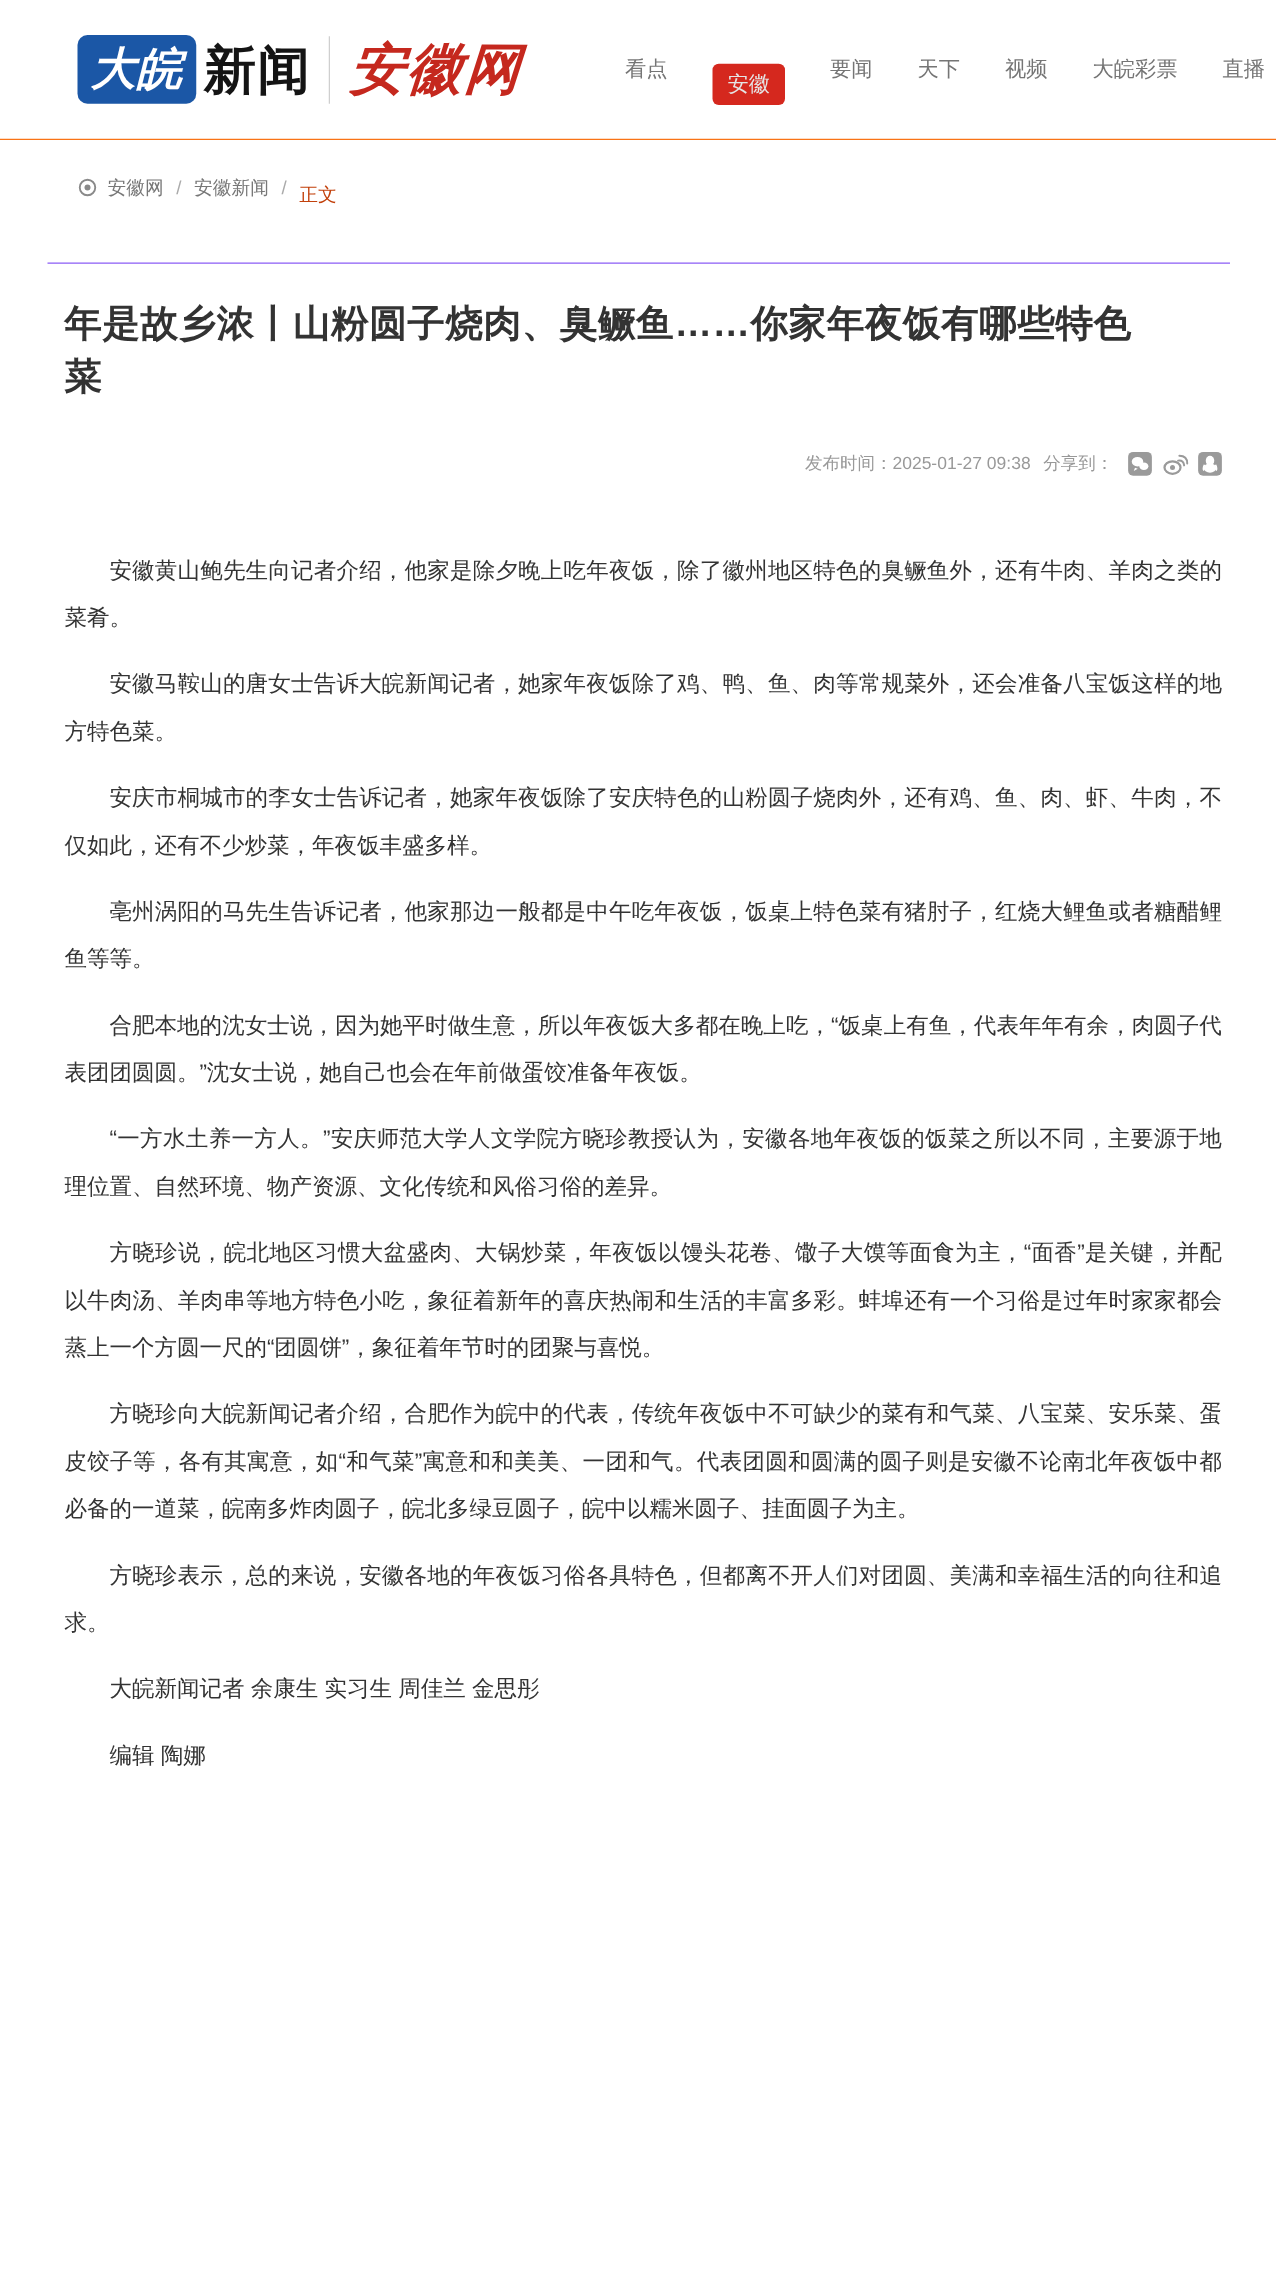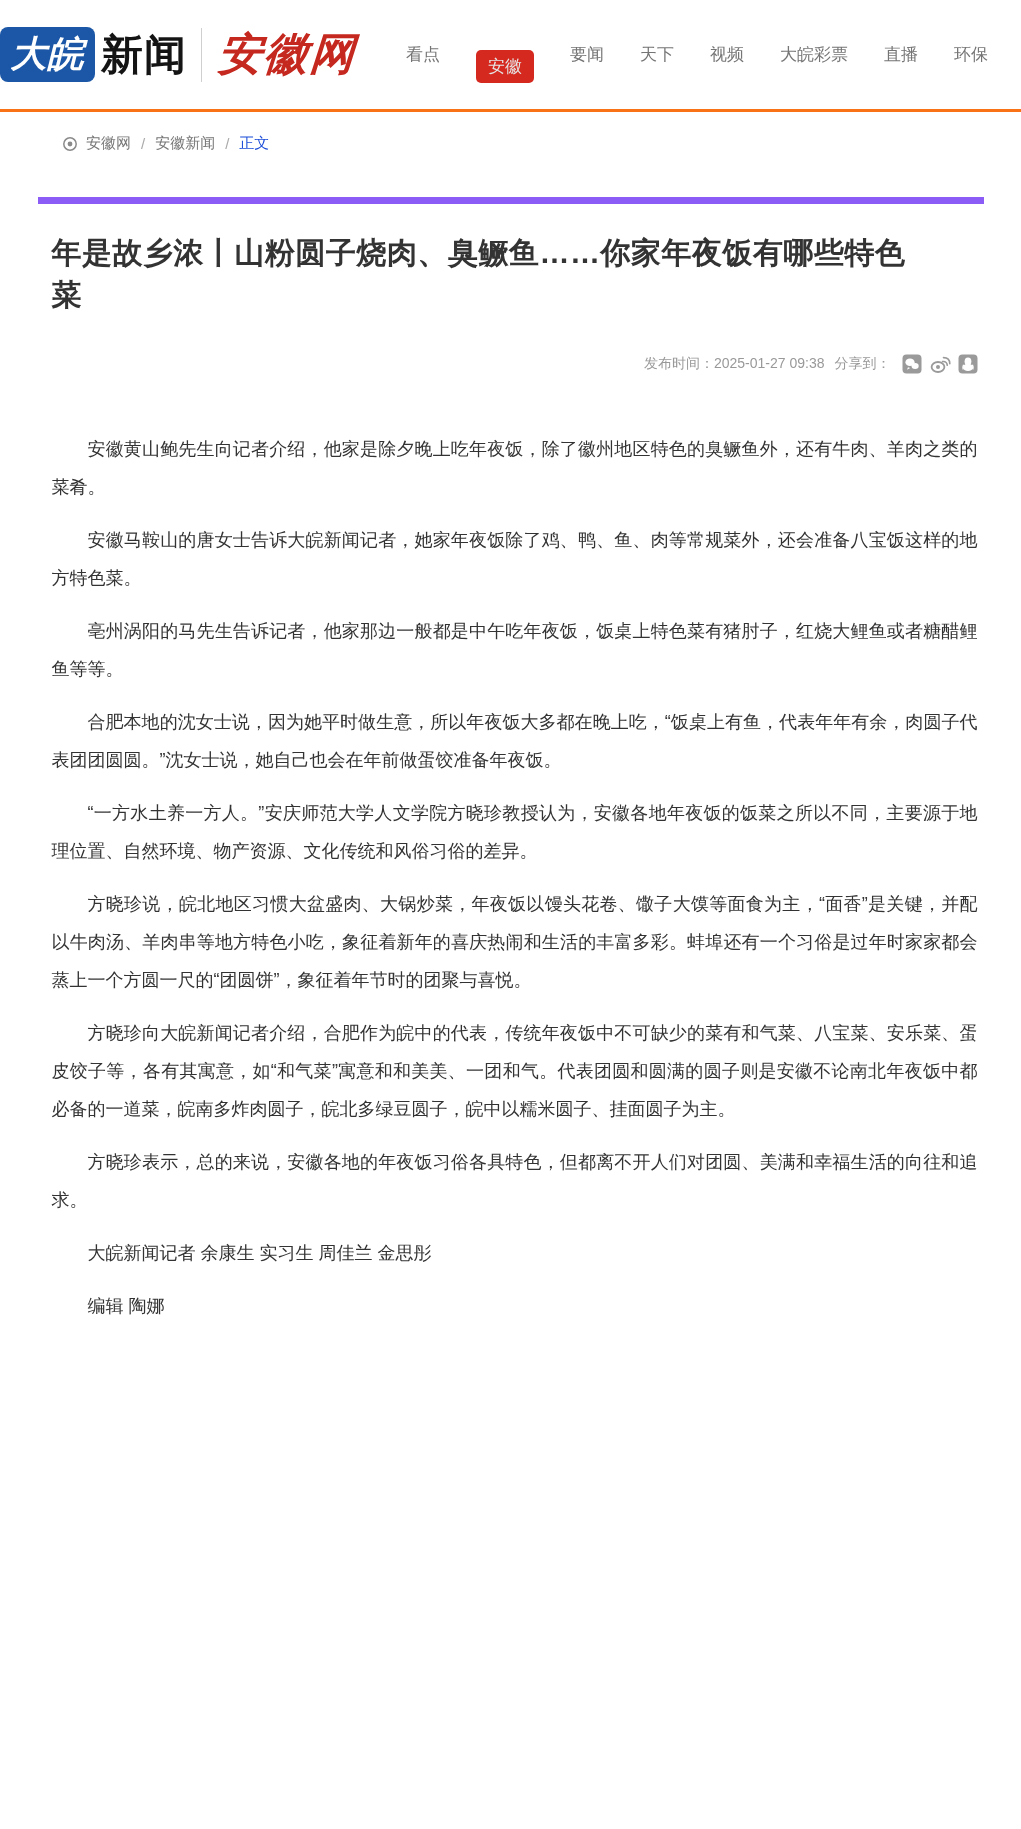--- a/index.html
+++ b/index.html
@@ -14,26 +14,28 @@
   body{
     width:1021px;
     background:#ffffff;
     color:var(--body-text);
     font-family:"Liberation Sans","DejaVu Sans",sans-serif;
     overflow-x:hidden;
   }
   
   .site-header{
     height:112px;
-    border-bottom:3px solid #f97316;
+    border-bottom:1px solid #f97316;
     display:flex;
     align-items:center;
+    padding-left:62px;
     white-space:nowrap;
     overflow:hidden;
     background:#fff;
+    gap:32px;
   }
   .logo-group{display:flex;align-items:center;flex:0 0 auto;}
   .logo-box{
     display:inline-flex;align-items:center;justify-content:center;
     width:95px;height:55px;border-radius:8px;
     background:var(--logo-blue);color:#fff;
     font-size:36px;font-weight:bold;font-style:italic;
     letter-spacing:1px;
   }
   .logo-suffix{
@@ -64,26 +66,26 @@
     padding:5px 12px;border-radius:5px;margin-top:24px;
   }
   
   .breadcrumb-bar{
     padding:22px 0 44px 62px;
     font-size:15px;color:#888;
     display:flex;align-items:center;
   }
   .bc-icon{display:inline-flex;margin-right:8px;}
   .bc-item{color:#777;cursor:pointer;}
-  .bc-item.bc-current{color:#1d4ed8;cursor:default;}
+  .bc-item.bc-current{color:#c2410c;cursor:default;margin-top:13px;}
   .bc-sep{margin:0 10px;color:#aaa;}
   
   .article-container{
     width:946px;margin:0 auto;
-    border-top:7px solid #8b5cf6;
+    border-top:1px solid #8b5cf6;
     padding:16px 6px 40px 14px;
   }
   .article-title{
     margin:12px 0 0;
     max-width:858px;
     font-size:30px;line-height:42px;
     font-weight:bold;color:#333;
     letter-spacing:0.5px;
   }
   .article-meta{
@@ -171,20 +173,21 @@
           <path d="M5.6 10.8 Q4.2 13.8 5.2 15.4" stroke="#fff" fill="none" stroke-width="1.4"></path>
           <path d="M14.4 10.8 Q15.8 13.8 14.8 15.4" stroke="#fff" fill="none" stroke-width="1.4"></path>
         </svg>
       </span>
     </span>
   </div>
 
   <div class="article-body">
       <p class="body-p">安徽黄山鲍先生向记者介绍，他家是除夕晚上吃年夜饭，除了徽州地区特色的臭鳜鱼外，还有牛肉、羊肉之类的菜肴。</p>
       <p class="body-p">安徽马鞍山的唐女士告诉大皖新闻记者，她家年夜饭除了鸡、鸭、鱼、肉等常规菜外，还会准备八宝饭这样的地方特色菜。</p>
+      <p class="body-p">安庆市桐城市的李女士告诉记者，她家年夜饭除了安庆特色的山粉圆子烧肉外，还有鸡、鱼、肉、虾、牛肉，不仅如此，还有不少炒菜，年夜饭丰盛多样。</p>
       <p class="body-p">亳州涡阳的马先生告诉记者，他家那边一般都是中午吃年夜饭，饭桌上特色菜有猪肘子，红烧大鲤鱼或者糖醋鲤鱼等等。</p>
       <p class="body-p">合肥本地的沈女士说，因为她平时做生意，所以年夜饭大多都在晚上吃，“饭桌上有鱼，代表年年有余，肉圆子代表团团圆圆。”沈女士说，她自己也会在年前做蛋饺准备年夜饭。</p>
       <p class="body-p">“一方水土养一方人。”安庆师范大学人文学院方晓珍教授认为，安徽各地年夜饭的饭菜之所以不同，主要源于地理位置、自然环境、物产资源、文化传统和风俗习俗的差异。</p>
       <p class="body-p">方晓珍说，皖北地区习惯大盆盛肉、大锅炒菜，年夜饭以馒头花卷、馓子大馍等面食为主，“面香”是关键，并配以牛肉汤、羊肉串等地方特色小吃，象征着新年的喜庆热闹和生活的丰富多彩。蚌埠还有一个习俗是过年时家家都会蒸上一个方圆一尺的“团圆饼”，象征着年节时的团聚与喜悦。</p>
       <p class="body-p">方晓珍向大皖新闻记者介绍，合肥作为皖中的代表，传统年夜饭中不可缺少的菜有和气菜、八宝菜、安乐菜、蛋皮饺子等，各有其寓意，如“和气菜”寓意和和美美、一团和气。代表团圆和圆满的圆子则是安徽不论南北年夜饭中都必备的一道菜，皖南多炸肉圆子，皖北多绿豆圆子，皖中以糯米圆子、挂面圆子为主。</p>
       <p class="body-p">方晓珍表示，总的来说，安徽各地的年夜饭习俗各具特色，但都离不开人们对团圆、美满和幸福生活的向往和追求。</p>
       <p class="body-p">大皖新闻记者 余康生 实习生 周佳兰 金思彤</p>
       <p class="body-p">编辑 陶娜</p>
     </div>
 </main>

